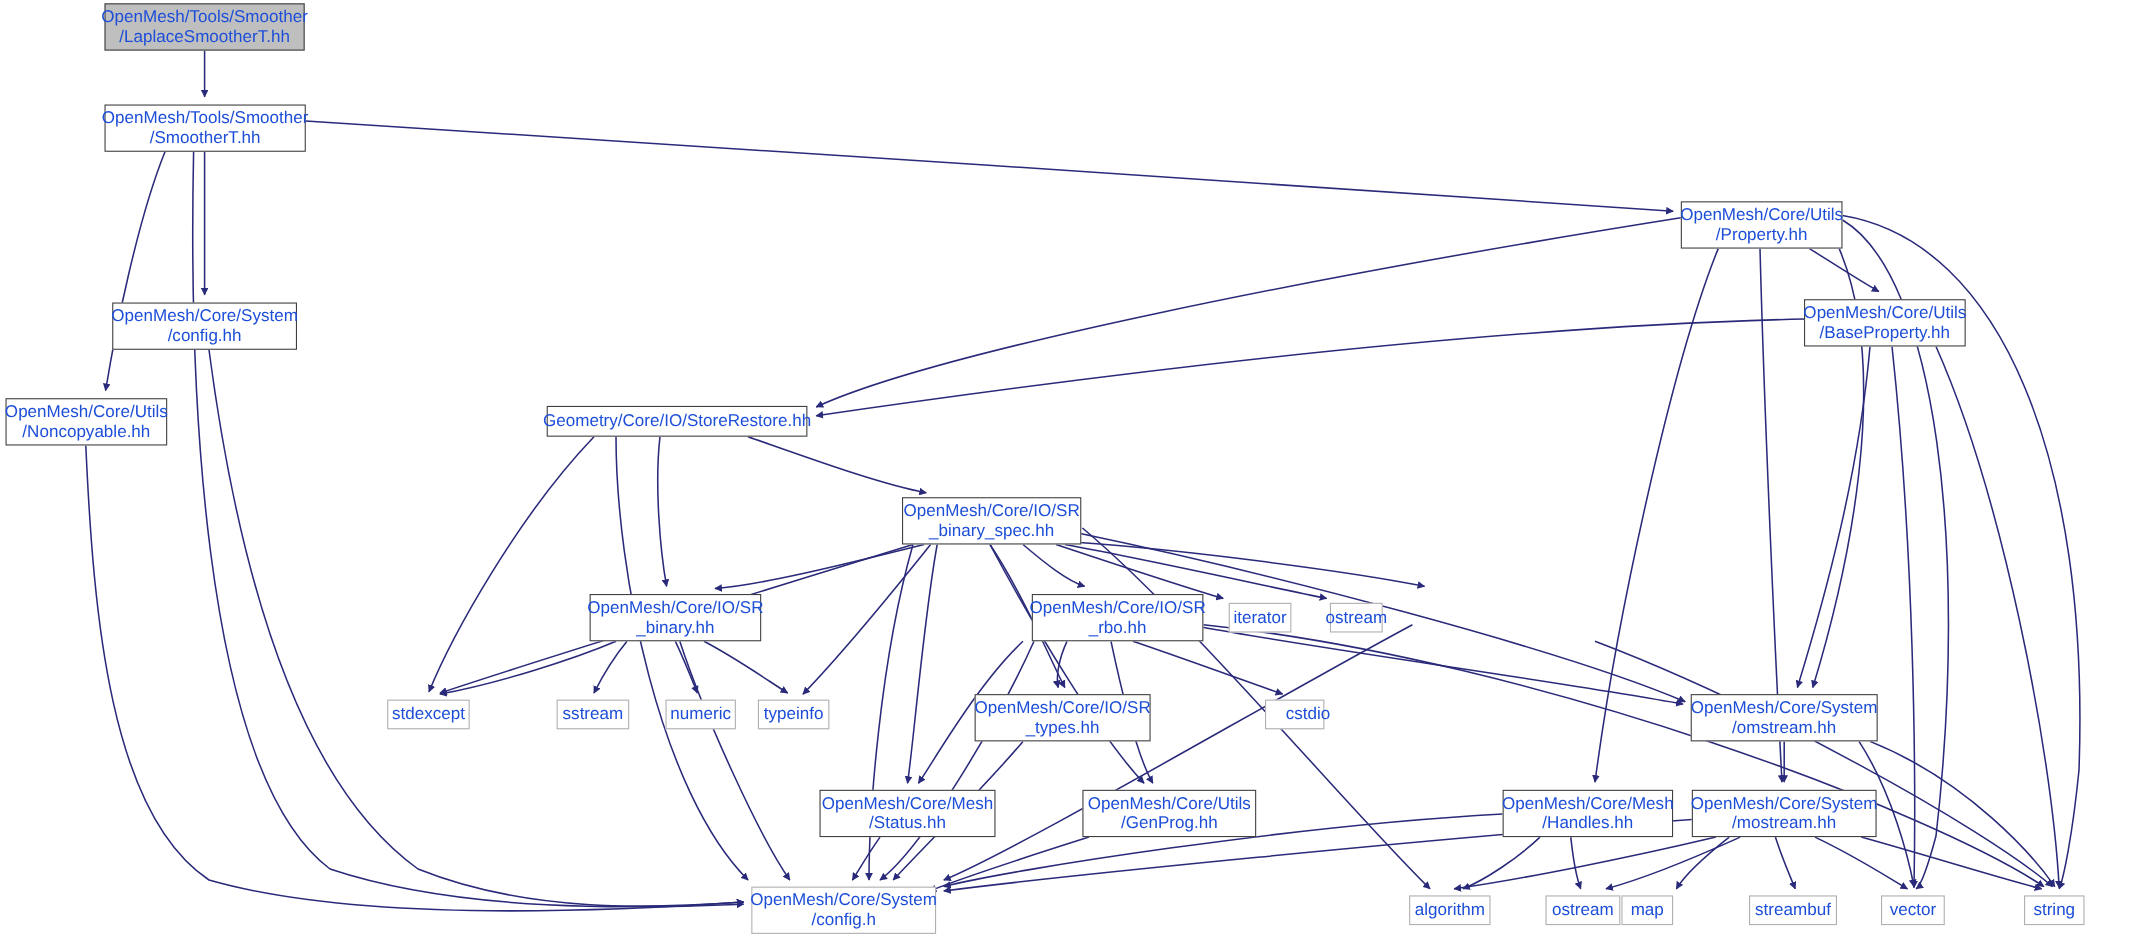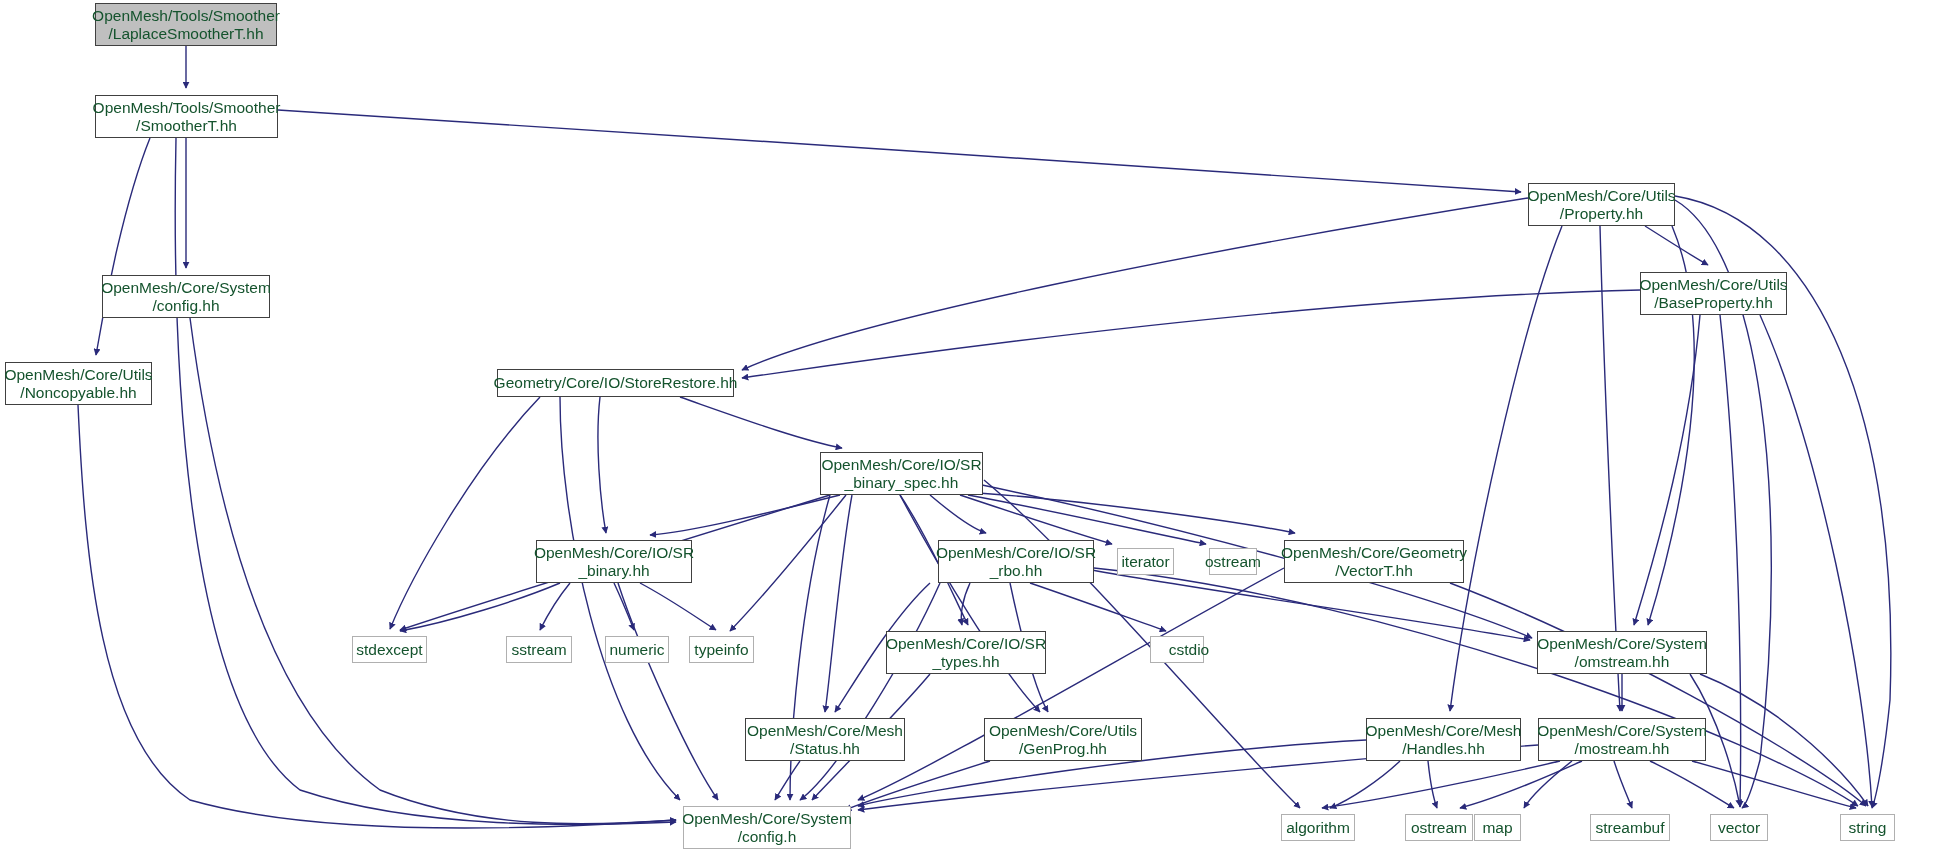--- a/index.html
+++ b/index.html
@@ -24,21 +24,21 @@
     pointer-events: none;
   }
   .node {
     position: absolute;
     box-sizing: border-box;
     display: flex;
     align-items: center;
     justify-content: center;
     text-align: center;
     line-height: 1.12;
-    color: #14532d;
+    color: #1d4ed8;
     white-space: pre;
     z-index: 2;
     background: #ffffff;
   }
   .node.dir {
     border: 1px solid #404040;
     font-size: 15.5px;
   }
   .node.dir.root {
     background: #bfbfbf;
@@ -141,22 +141,20 @@
 /BaseProperty.hh</span></div>
     <div class="node dir" style="left: 497px; top: 369px; width: 237px; height: 28px;"><span>Geometry/Core/IO/StoreRestore.hh</span></div>
     <div class="node dir" style="left: 820px; top: 452px; width: 163px; height: 43px;"><span>OpenMesh/Core/IO/SR
 _binary_spec.hh</span></div>
     <div class="node dir" style="left: 536px; top: 540px; width: 156px; height: 43px;"><span>OpenMesh/Core/IO/SR
 _binary.hh</span></div>
     <div class="node dir" style="left: 938px; top: 540px; width: 156px; height: 43px;"><span>OpenMesh/Core/IO/SR
 _rbo.hh</span></div>
     <div class="node sys" style="left: 1117px; top: 548px; width: 57px; height: 27px;"><span>iterator</span></div>
     <div class="node sys" style="left: 1209px; top: 548px; width: 48px; height: 27px;"><span>ostream</span></div>
-    <div class="node dir" style="left: 1284px; top: 540px; width: 180px; height: 43px;"><span>OpenMesh/Core/Geometry
-/VectorT.hh</span></div>
     <div class="node sys" style="left: 352px; top: 636px; width: 75px; height: 27px;"><span>stdexcept</span></div>
     <div class="node sys" style="left: 506px; top: 636px; width: 66px; height: 27px;"><span>sstream</span></div>
     <div class="node sys" style="left: 605px; top: 636px; width: 64px; height: 27px;"><span>numeric</span></div>
     <div class="node sys" style="left: 689px; top: 636px; width: 65px; height: 27px;"><span>typeinfo</span></div>
     <div class="node dir" style="left: 886px; top: 631px; width: 160px; height: 43px;"><span>OpenMesh/Core/IO/SR
 _types.hh</span></div>
     <div class="node sys" style="left: 1150px; top: 636px; width: 54px; height: 27px; padding-left: 24px;"><span>cstdio</span></div>
     <div class="node dir" style="left: 1537px; top: 631px; width: 170px; height: 43px;"><span>OpenMesh/Core/System
 /omstream.hh</span></div>
     <div class="node dir" style="left: 745px; top: 718px; width: 160px; height: 43px;"><span>OpenMesh/Core/Mesh

